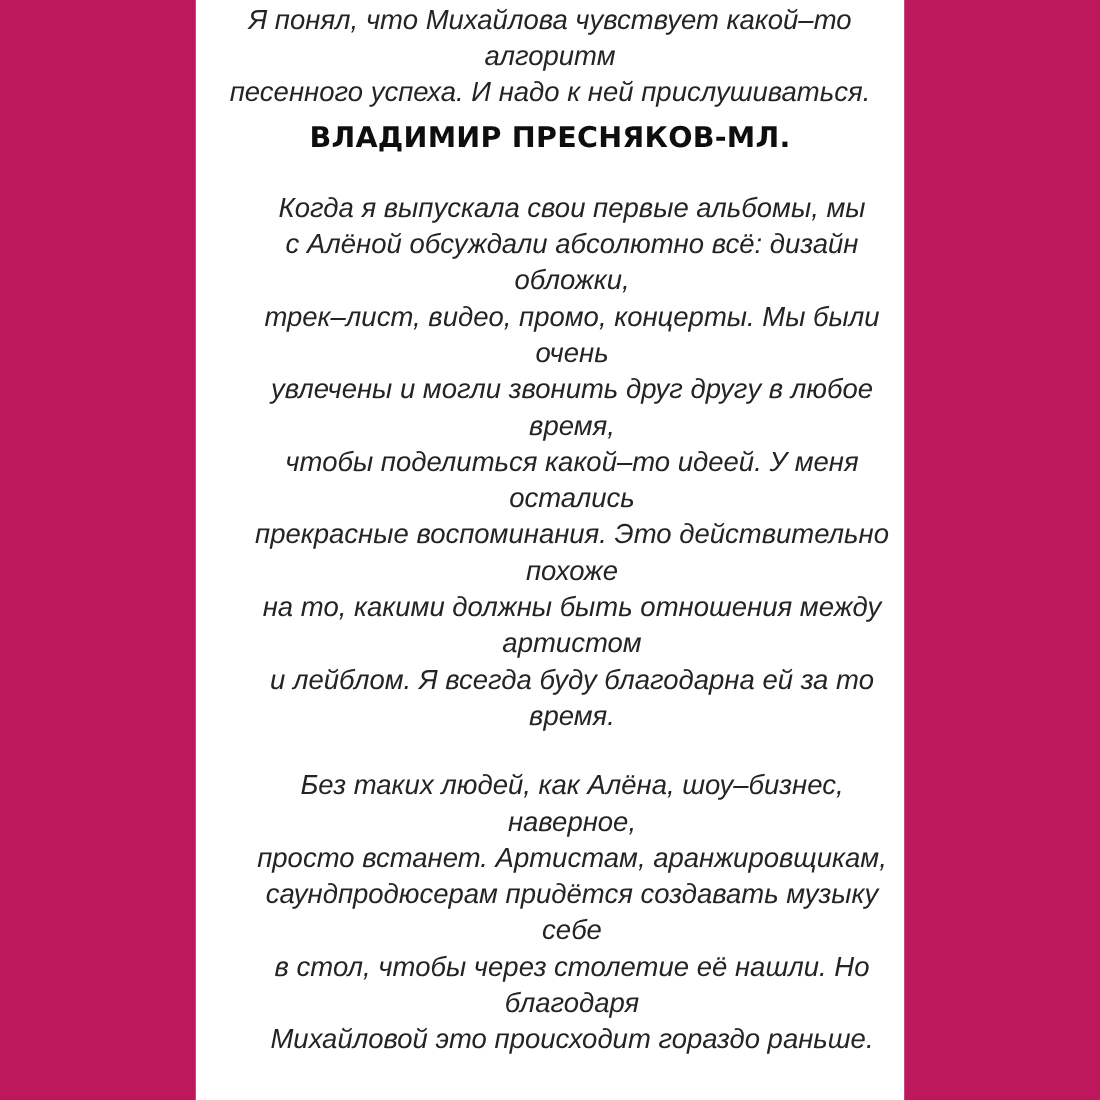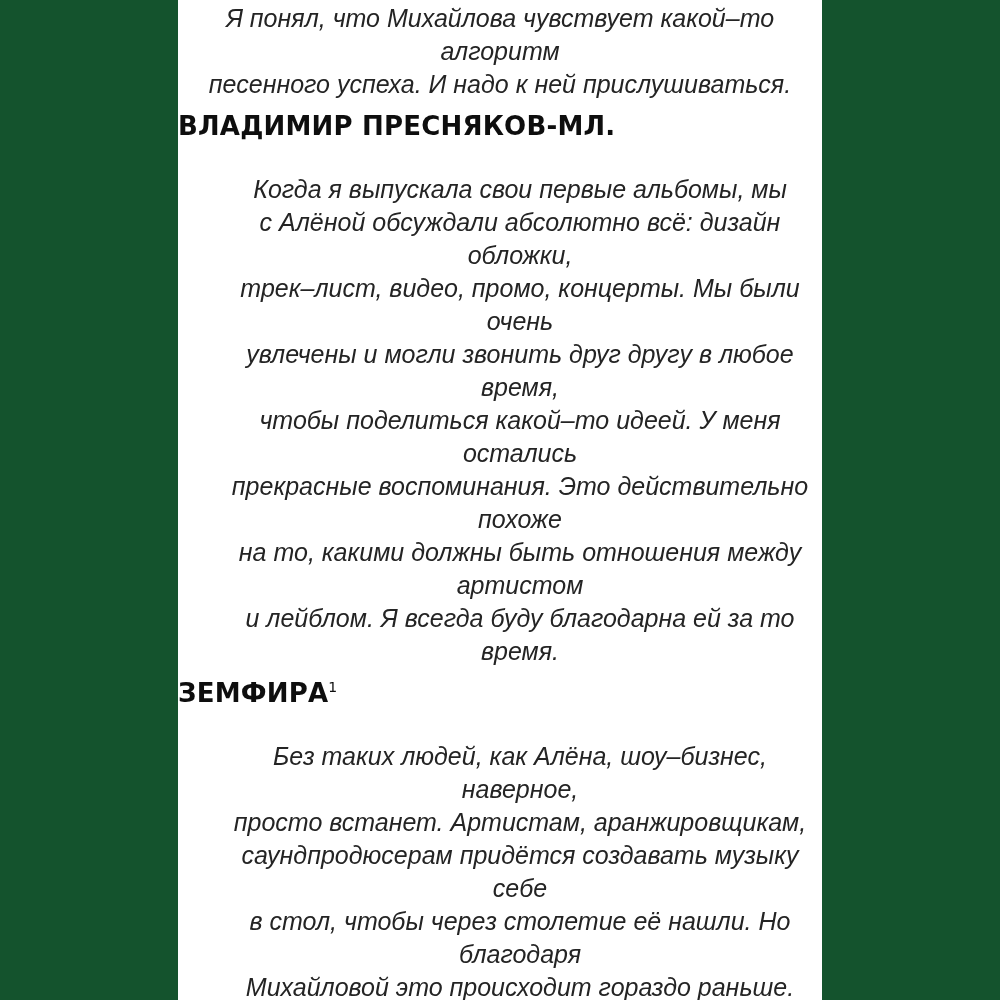--- a/index.html
+++ b/index.html
@@ -2,21 +2,21 @@
 <html lang="ru"><head>
 <meta charset="utf-8">
 <style>
   html, body { margin: 0; padding: 0; }
   body {
     width: 1000px; height: 1000px; overflow: hidden;
     font-family: "Liberation Sans", sans-serif;
   }
   .screen {
     display: flex; width: 1000px; height: 1000px;
-    background: #14532d;
+    background: #be185d;
   }
   .side-band { width: 178px; flex: none; }
   .paper {
     width: 644px; flex: none; background: #ffffff;
     padding-top: 2px; box-sizing: border-box; overflow: hidden;
     color: #1e1e1e;
   }
   .quote {
     margin: 0;
     font-family: "Liberation Sans", sans-serif;
@@ -27,20 +27,21 @@
     white-space: pre-line;
     color: #242424;
   }
   .quote.after-speaker { margin-top: 30px; margin-left: 40px; }
   .speaker {
     margin: 9px 0 0 0;
     font-family: "DejaVu Sans", "Liberation Sans", sans-serif;
     font-weight: 700;
     font-size: 26px;
     line-height: 33px;
+    text-align: center;
     color: #0e0e0e;
     letter-spacing: 0.2px;
   }
   .speaker .line { display: block; }
   .speaker sup {
     font-weight: 400;
     font-size: 14px;
     line-height: 0;
     vertical-align: super;
   }
@@ -60,21 +61,20 @@
       </h2>
 
     <p class="quote after-speaker">Когда я выпускала свои первые альбомы, мы
 с Алёной обсуждали абсолютно всё: дизайн обложки,
 трек–лист, видео, промо, концерты. Мы были очень
 увлечены и могли звонить друг другу в любое время,
 чтобы поделиться какой–то идеей. У меня остались
 прекрасные воспоминания. Это действительно похоже
 на то, какими должны быть отношения между артистом
 и лейблом. Я всегда буду благодарна ей за то время.</p>
-    <h2 class="speaker"><span>ЗЕМФИРА</span><sup>1</sup></h2>
 
     <h2 class="speaker">
       </h2>
 
     <p class="quote after-speaker">Без таких людей, как Алёна, шоу–бизнес, наверное,
 просто встанет. Артистам, аранжировщикам,
 саундпродюсерам придётся создавать музыку себе
 в стол, чтобы через столетие её нашли. Но благодаря
 Михайловой это происходит гораздо раньше.</p>
 

